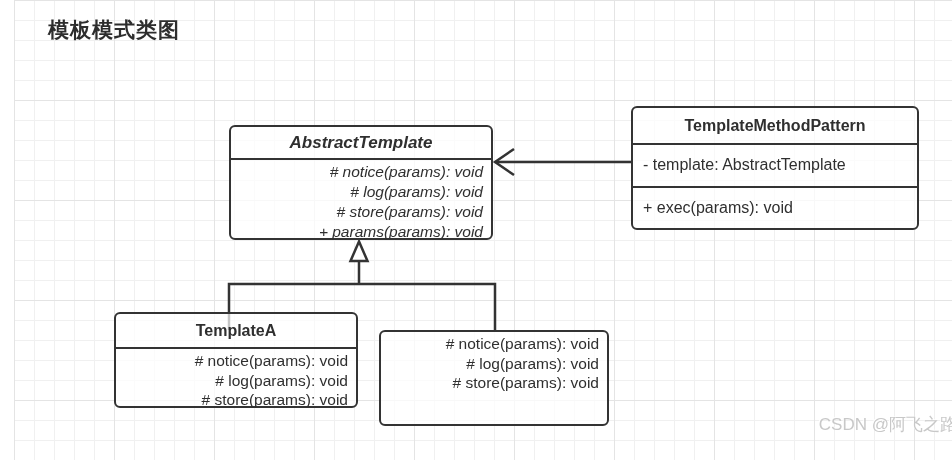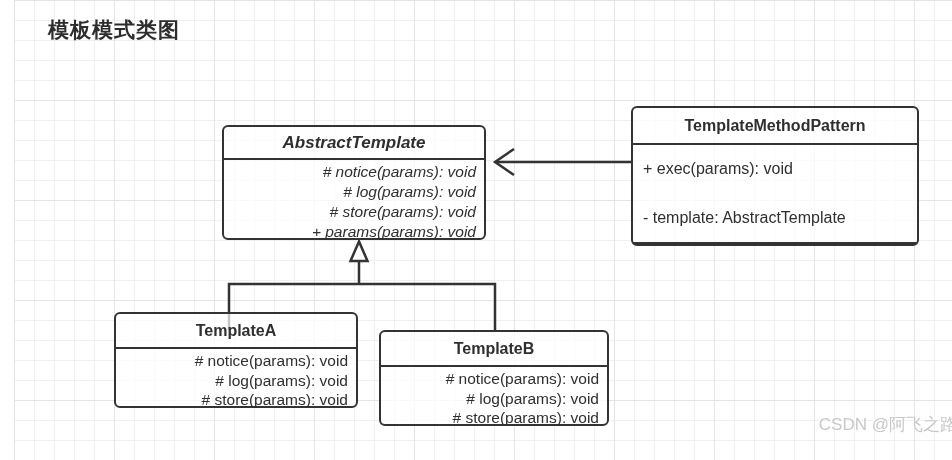--- a/index.html
+++ b/index.html
@@ -49,23 +49,23 @@
   .uml-section.bordered{border-bottom:2.5px solid #333333;}
   .uml-members{
     box-sizing:border-box;
     padding:2px 8px 0 10px;
     font-size:15.5px;
     flex:1 1 auto;
     text-align:right;
   }
   .uml-row{line-height:20px;white-space:nowrap;}
   .italic{font-style:italic;}
-  #abstract-template{left:208px;top:125px;width:264px;height:115px;}
+  #abstract-template{left:215px;top:125px;width:264px;height:115px;}
   #abstract-template .uml-header{height:33px;font-size:17px;}
-  #template-method-pattern{left:617px;top:106px;width:288px;height:140px;}
+  #template-method-pattern{left:617px;top:106px;width:288px;height:124px;}
   #template-method-pattern .uml-header{height:37px;}
   #template-a{left:100px;top:312px;width:244px;height:96px;}
   #template-a .uml-header{height:35px;}
   #template-b{left:365px;top:330px;width:230px;height:96px;}
   #template-b .uml-header{height:35px;}
   #template-a .uml-row,#template-b .uml-row{line-height:19.5px;}
   #connector-layer{position:absolute;left:0;top:0;pointer-events:none;}
   .watermark{
     position:absolute;right:9px;bottom:24px;
     font-size:17px;color:#c8c8c8;
@@ -93,35 +93,34 @@
     <div class="uml-members italic">
       <div class="uml-row"># notice(params): void</div>
       <div class="uml-row"># log(params): void</div>
       <div class="uml-row"># store(params): void</div>
       <div class="uml-row">+ params(params): void</div>
     </div>
   </div>
 
   <div id="template-method-pattern" class="uml-class">
     <div class="uml-header">TemplateMethodPattern</div>
+    <div class="uml-section bordered">- template: AbstractTemplate</div>
     <div class="uml-section">+ exec(params): void</div>
-    <div class="uml-section bordered">- template: AbstractTemplate</div>
   </div>
 
   <div id="template-a" class="uml-class">
     <div class="uml-header">TemplateA</div>
     <div class="uml-members">
       <div class="uml-row"># notice(params): void</div>
       <div class="uml-row"># log(params): void</div>
       <div class="uml-row"># store(params): void</div>
     </div>
   </div>
 
   <div id="template-b" class="uml-class">
-    <div class="uml-header">TemplateB</div>
     <div class="uml-members">
       <div class="uml-row"># notice(params): void</div>
       <div class="uml-row"># log(params): void</div>
       <div class="uml-row"># store(params): void</div>
     </div>
   </div>
 
   <div class="watermark">CSDN @阿飞之路</div>
 
 </div>

